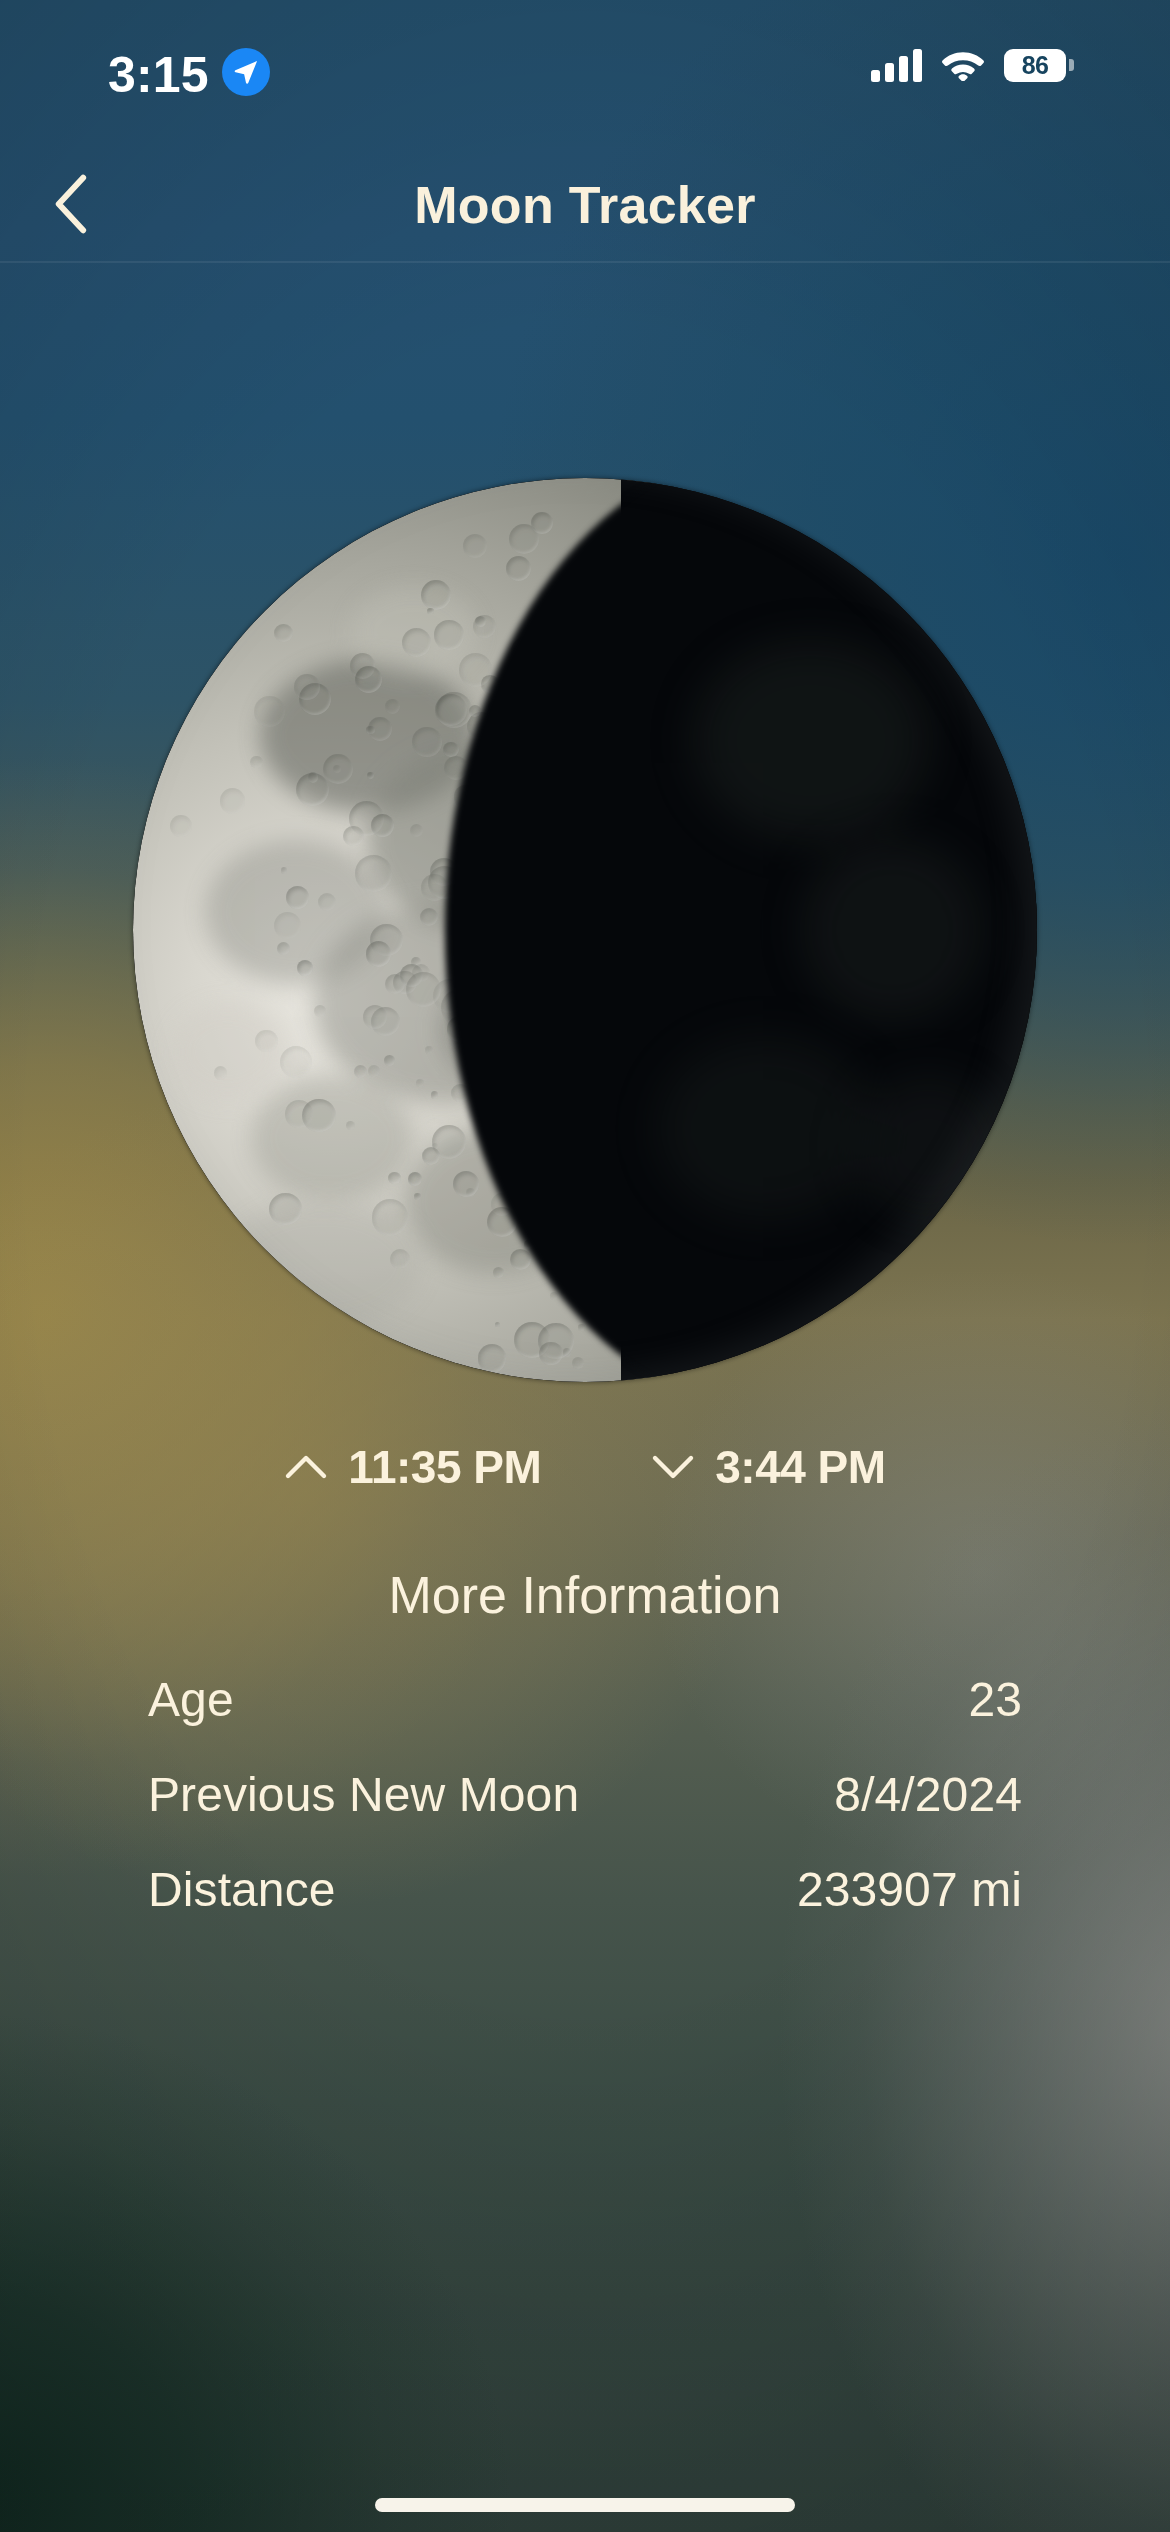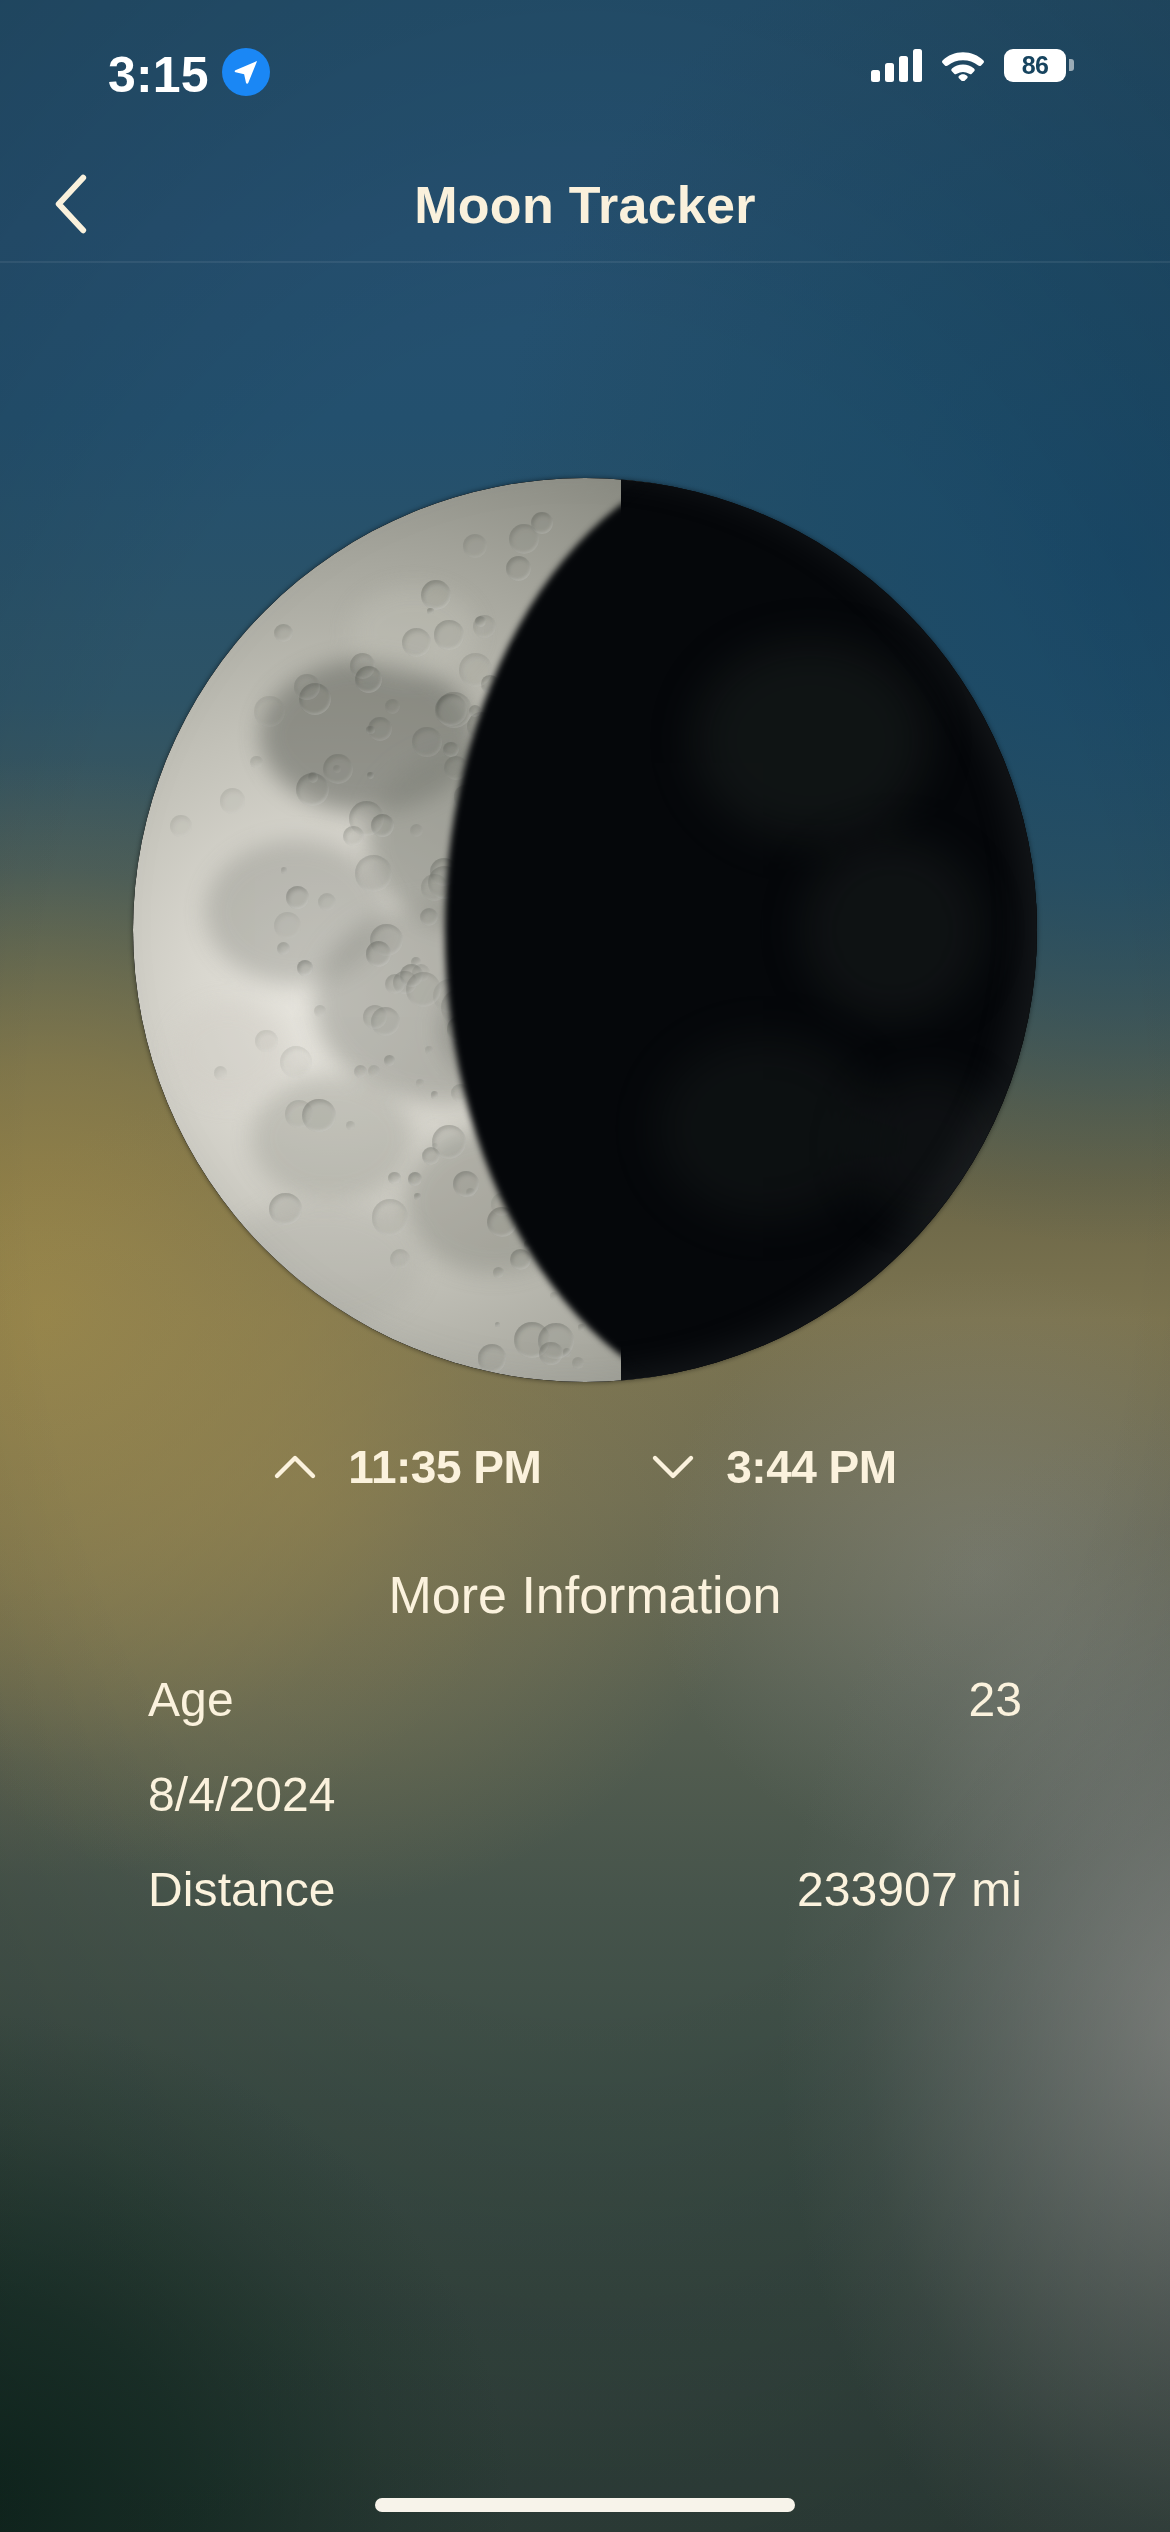--- a/index.html
+++ b/index.html
@@ -225,21 +225,21 @@
   }
 
   
   #riseset-row {
     position:absolute; top:1440px; left:0; width:1170px;
     display:flex; align-items:center; justify-content:center;
     gap:110px;
     z-index:30;
   }
   .riseset-item {
-    display:flex; align-items:center; gap:31px;
+    display:flex; align-items:center; gap:20px;
     color:#fbf2dd;
   }
   .riseset-item .chev svg { width:44px; height:30px; display:block; }
   .riseset-item .time {
     font-size:46px; font-weight:600; letter-spacing:-0.5px; color:#fbf2dd;
   }
 
   
   #more-info-heading {
     position:absolute; top:1565px; left:0; width:1170px;
@@ -537,20 +537,21 @@
   </div>
 
   <div id="more-info-heading">More Information</div>
 
   <div id="info-list">
     <div class="info-row">
       <span class="info-label">Age</span>
       <span class="info-value">23</span>
     </div>
     <div class="info-row">
+      <span class="info-label">Previous New Moon</span>
       <span class="info-value">8/4/2024</span>
     </div>
     <div class="info-row">
       <span class="info-label">Distance</span>
       <span class="info-value">233907 mi</span>
     </div>
   </div>
 
   <div id="home-indicator"></div>
 

